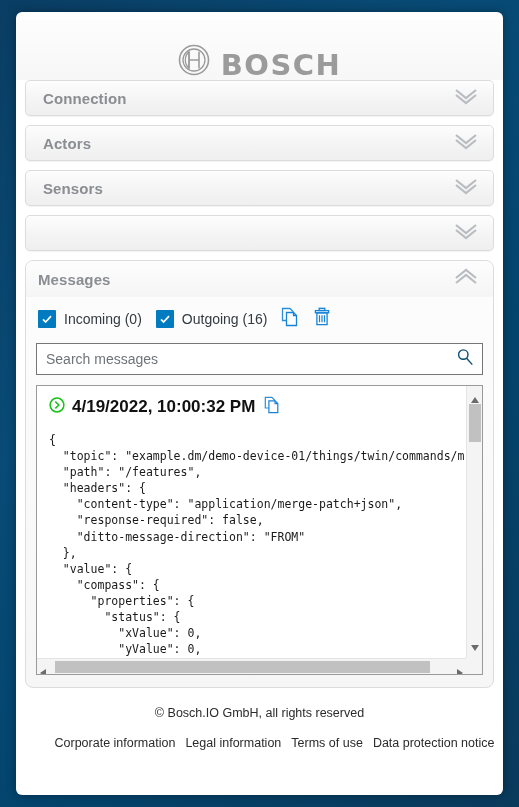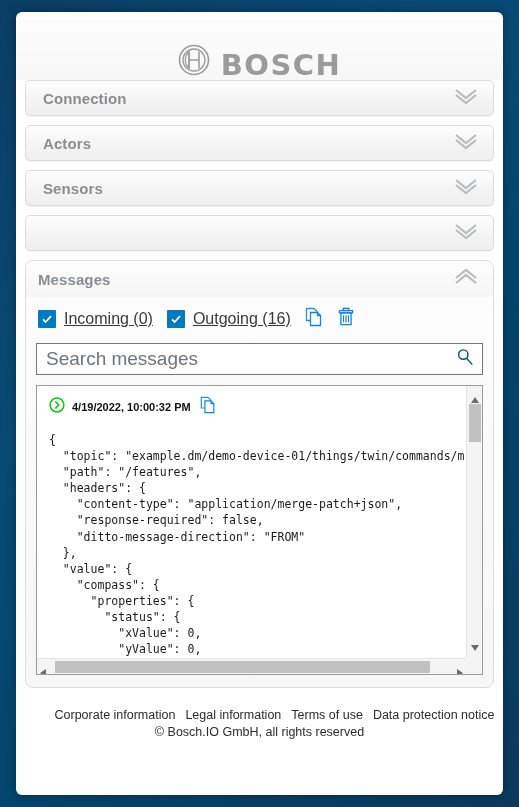--- a/index.html
+++ b/index.html
@@ -99,43 +99,42 @@
   .cb-group { display: flex; align-items: center; margin-right: 14px; }
   .cb-box {
     width: 18px; height: 18px;
     background: #007bc0;
     border-radius: 1px;
     display: flex; align-items: center; justify-content: center;
     cursor: pointer;
   }
   .cb-label {
     margin-left: 8px;
-    font-size: 16px;
+    font-size: 14px;
     color: #333a41;
-    text-decoration: underline;
   }
   .tool-icon { margin-right: 14px; cursor: pointer; display:block; }
 
   
   #search-field {
     position: relative;
     height: 32px;
     border: 1px solid #767676;
     background: #fff;
     display: flex;
     align-items: center;
     margin-bottom: 10px;
   }
   #search-input {
     flex: 1;
     border: none;
     outline: none;
     background: transparent;
     font-family: "Liberation Sans", sans-serif;
-    font-size: 19px;
+    font-size: 14px;
     color: #333;
     padding: 0 32px 0 9px;
     height: 100%;
   }
   #search-input::placeholder { color: #6e7478; opacity: 1; }
   #search-icon-btn {
     position: absolute;
     right: 8px; top: 50%;
     transform: translateY(-50%);
     cursor: pointer;
@@ -156,21 +155,21 @@
     overflow: hidden;
     padding: 10px 0 0 12px;
   }
   #message-entry-header {
     display: flex;
     align-items: center;
     margin-bottom: 14px;
   }
   #message-direction-icon { margin-right: 7px; display:block; flex:none; }
   #message-timestamp {
-    font-size: 11px;
+    font-size: 17px;
     font-weight: bold;
     color: #111;
     white-space: nowrap;
   }
   #message-copy-icon { margin-left: 9px; cursor: pointer; display:block; flex:none; }
   #message-json {
     font-family: "DejaVu Sans Mono", monospace;
     font-size: 11.5px;
     line-height: 16.1px;
     color: #1a1a1a;
@@ -439,19 +438,19 @@
           </div>
 
           <div class="sb-corner"></div>
         </div>
 
       </div>
     </div>
   </div>
 
   <div id="footer">
+    <div id="footer-copyright">© Bosch.IO GmbH, all rights reserved</div>
     <div id="footer-links">
       <a class="footer-link">Corporate information</a><a class="footer-link">Legal information</a><a class="footer-link">Terms of use</a><a class="footer-link">Data protection notice</a>
     </div>
-    <div id="footer-copyright">© Bosch.IO GmbH, all rights reserved</div>
   </div>
 
 </div>
 
 </body></html>

